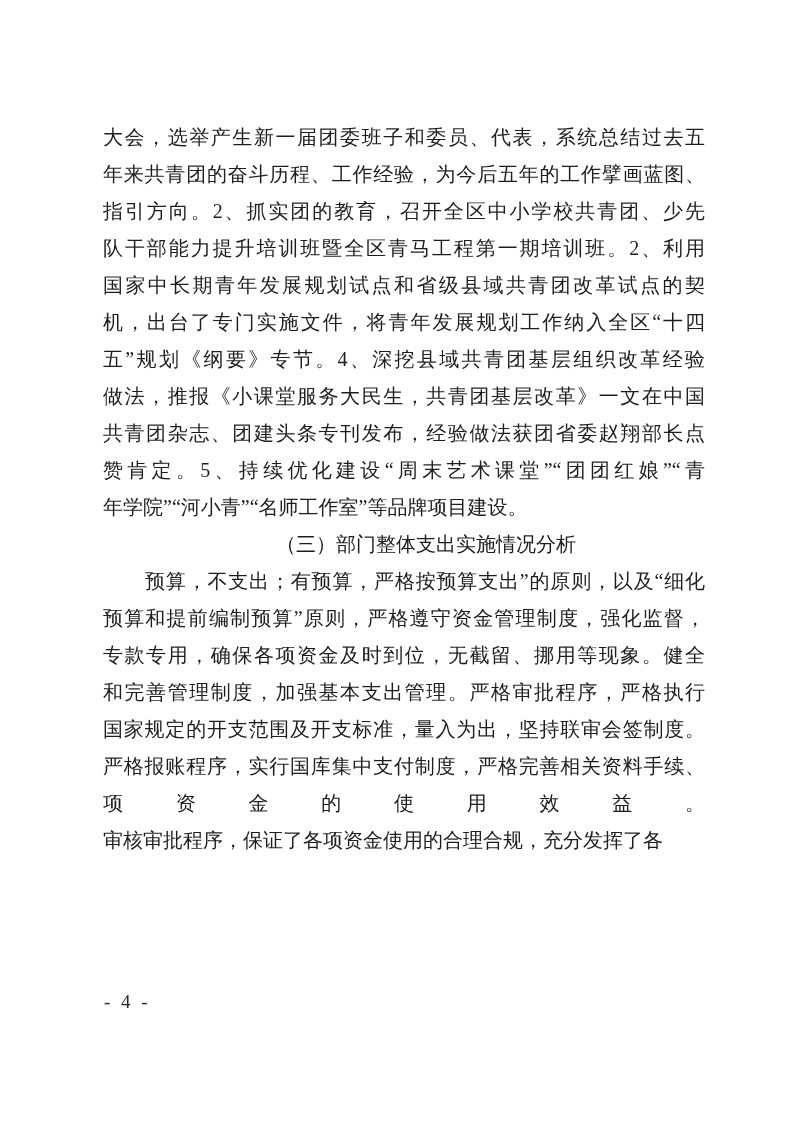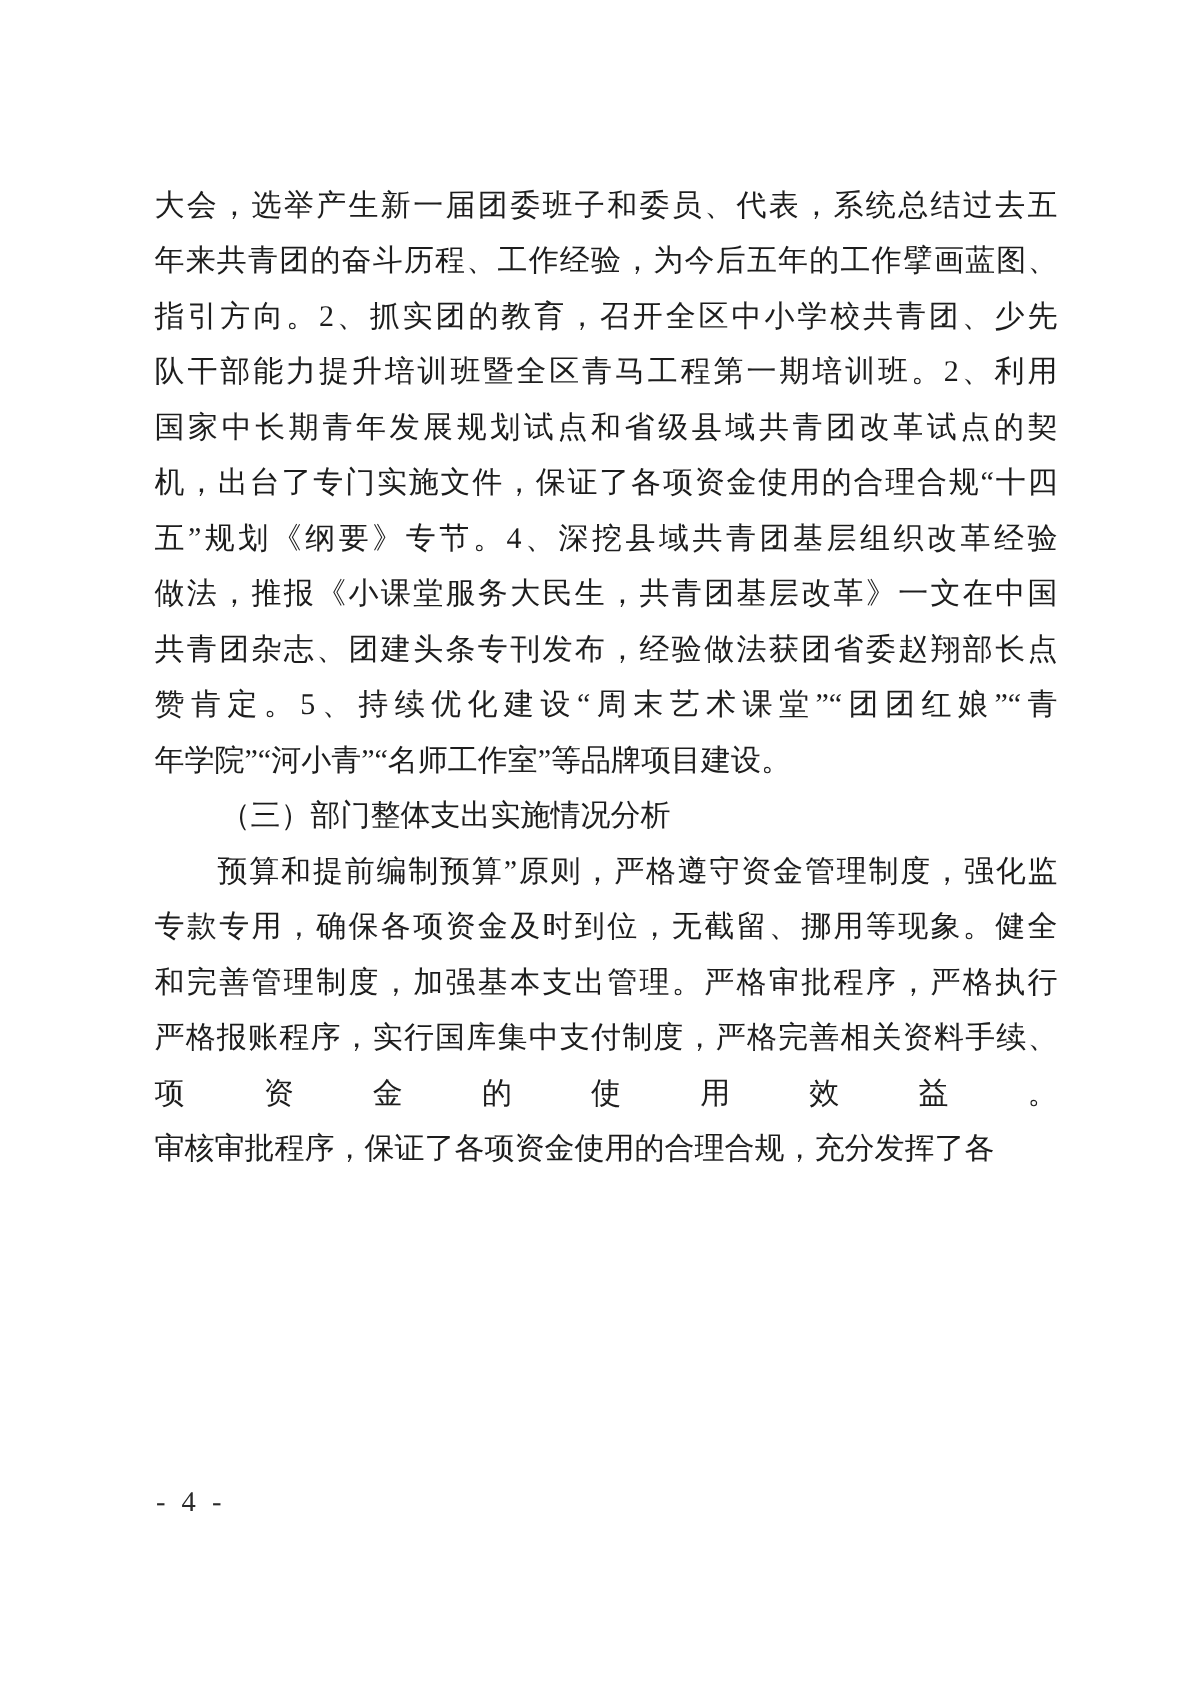--- a/index.html
+++ b/index.html
@@ -42,21 +42,21 @@
     font-family: Liberation Serif, serif;
   }
   .para .line:last-child {
     text-align: center;
     text-align-last: left;
   }
   .para.indent-first .line:first-child {
     text-indent: 2.1em;
   }
   .heading {
-    text-align: left;
+    text-align: center;
     padding-left: 44px;
   }
   .heading.sub {
     padding-left: 53px;
   }
   .footer {
     position: absolute;
     left: 104px;
     top: 991px;
     font-size: 19px;
@@ -69,31 +69,33 @@
 <body>
 
 <div class="page">
   <div class="text-column">
     <div class="para">
         <div class="line">大会，选举产生新一届团委班子和委员、代表，系统总结过去五</div>
         <div class="line">年来共青团的奋斗历程、工作经验，为今后五年的工作擘画蓝图、</div>
         <div class="line">指引方向。2、抓实团的教育，召开全区中小学校共青团、少先</div>
         <div class="line">队干部能力提升培训班暨全区青马工程第一期培训班。2、利用</div>
         <div class="line">国家中长期青年发展规划试点和省级县域共青团改革试点的契</div>
-        <div class="line">机，出台了专门实施文件，保证了各项资金使用的合理合规“十四</div>
+        <div class="line">机，出台了专门实施文件，将青年发展规划工作纳入全区“十四</div>
         <div class="line">五”规划《纲要》专节。4、深挖县域共青团基层组织改革经验</div>
         <div class="line">做法，推报《小课堂服务大民生，共青团基层改革》一文在中国</div>
         <div class="line">共青团杂志、团建头条专刊发布，经验做法获团省委赵翔部长点</div>
         <div class="line">赞肯定。5、持续优化建设“周末艺术课堂”“团团红娘”“青</div>
         <div class="line">年学院”“河小青”“名师工作室”等品牌项目建设。</div>
       </div>
     <div class="heading">（三）部门整体支出实施情况分析</div>
     <div class="para indent-first">
+        <div class="line">预算，不支出；有预算，严格按预算支出”的原则，以及“细化</div>
         <div class="line">预算和提前编制预算”原则，严格遵守资金管理制度，强化监督，</div>
         <div class="line">专款专用，确保各项资金及时到位，无截留、挪用等现象。健全</div>
         <div class="line">和完善管理制度，加强基本支出管理。严格审批程序，严格执行</div>
+        <div class="line">国家规定的开支范围及开支标准，量入为出，坚持联审会签制度。</div>
         <div class="line">严格报账程序，实行国库集中支付制度，严格完善相关资料手续、</div>
         <div class="line">项资金的使用效益。</div>
         <div class="line">审核审批程序，保证了各项资金使用的合理合规，充分发挥了各</div>
       </div>
   </div>
   <div class="footer">- 4 -</div>
 </div>
 
 </body></html>

